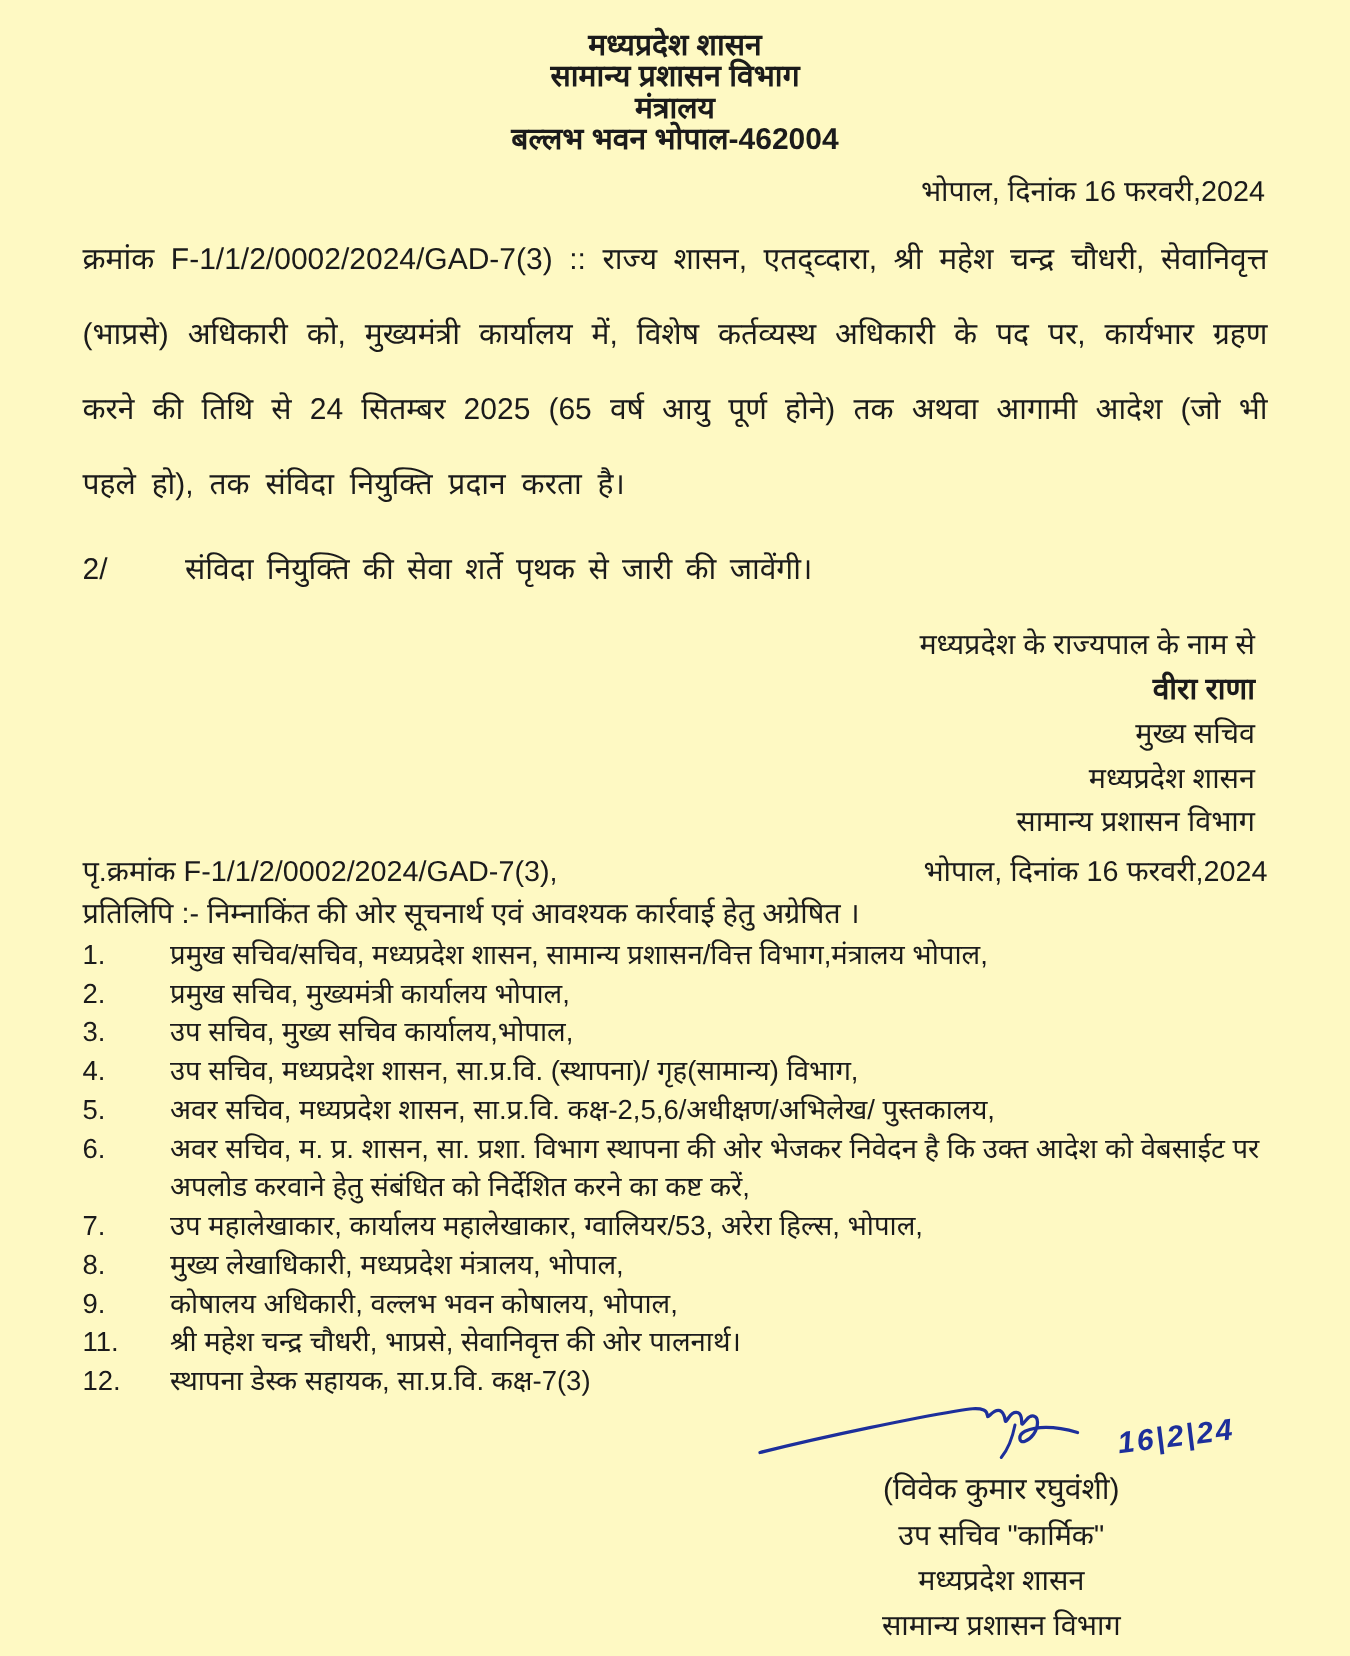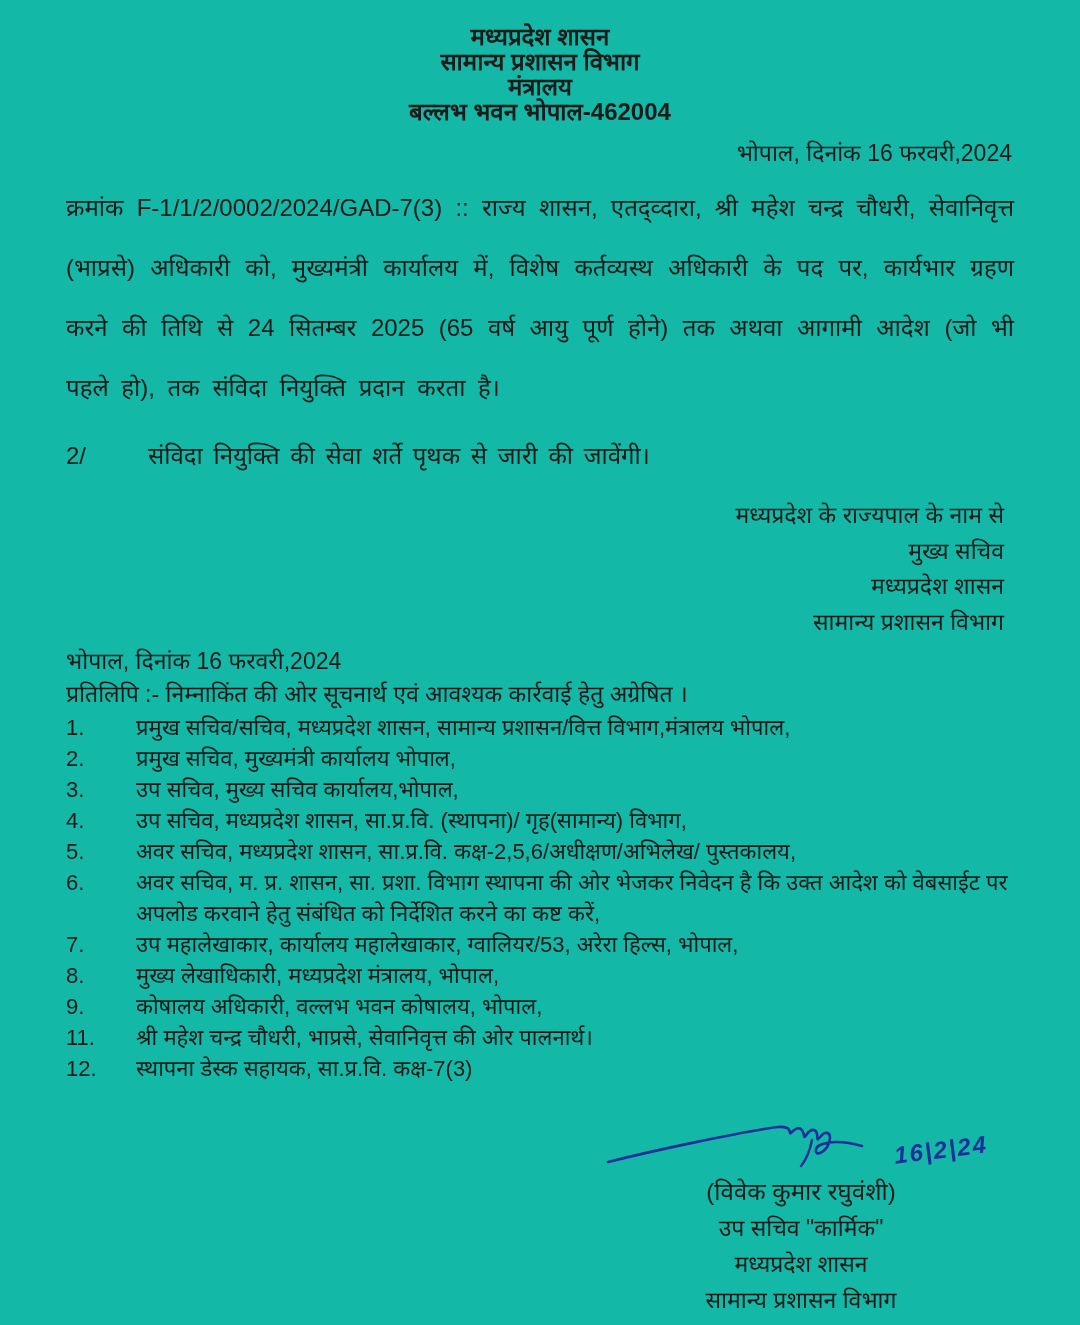--- a/index.html
+++ b/index.html
@@ -4,21 +4,21 @@
 <style>
   * { margin: 0; padding: 0; box-sizing: border-box; }
   html, body { background: #e8e8e8; }
   body { font-family: "Liberation Sans", "DejaVu Sans", sans-serif; }
 
   .page {
     position: relative;
     width: 1080px;
     height: 1325px;
     margin: 0 auto;
-    background: #14b8a6;
+    background: #fef9c3;
     color: #1b1b1b;
     overflow: hidden;
     padding: 24px 66px 0 66px;
   }
 
   
   .letterhead { text-align: center; font-size: 24px; line-height: 25px; font-weight: 600; }
   .letterhead .lh-line { margin-bottom: 0; }
 
   .order-title-wrap { text-align: center; margin-top: 26px; }
@@ -134,26 +134,28 @@
 
   <div class="main-para">क्रमांक F-1/1/2/0002/2024/GAD-7(3) :: राज्य शासन, एतद्व्दारा, श्री महेश चन्द्र चौधरी, सेवानिवृत्त (भाप्रसे) अधिकारी को, मुख्यमंत्री कार्यालय में, विशेष कर्तव्यस्थ अधिकारी के पद पर, कार्यभार ग्रहण करने की तिथि से 24 सितम्बर 2025 (65 वर्ष आयु पूर्ण होने) तक अथवा आगामी आदेश (जो भी पहले हो), तक संविदा नियुक्ति प्रदान करता है।</div>
 
   <div class="clause-row">
     <div class="clause-num">2/</div>
     <div class="clause-text">संविदा नियुक्ति की सेवा शर्ते पृथक से जारी की जावेंगी।</div>
   </div>
 
   <div class="authority-block">
     <div>मध्यप्रदेश के राज्यपाल के नाम से</div>
+    <div class="auth-name">वीरा राणा</div>
     <div>मुख्य सचिव</div>
     <div>मध्यप्रदेश शासन</div>
     <div>सामान्य प्रशासन विभाग</div>
   </div>
 
   <div class="ref-row">
+    <div>पृ.क्रमांक F-1/1/2/0002/2024/GAD-7(3),</div>
     <div>भोपाल, दिनांक 16 फरवरी,2024</div>
   </div>
 
   <div class="copy-line">प्रतिलिपि :- निम्नाकिंत की ओर सूचनार्थ एवं आवश्यक कार्रवाई हेतु अग्रेषित ।</div>
 
   <div class="recipients">
       <div class="recipient-row">
         <div class="recipient-num">1.</div>
         <div class="recipient-text">प्रमुख सचिव/सचिव, मध्यप्रदेश शासन, सामान्य प्रशासन/वित्त विभाग,मंत्रालय भोपाल,</div>
       </div>

